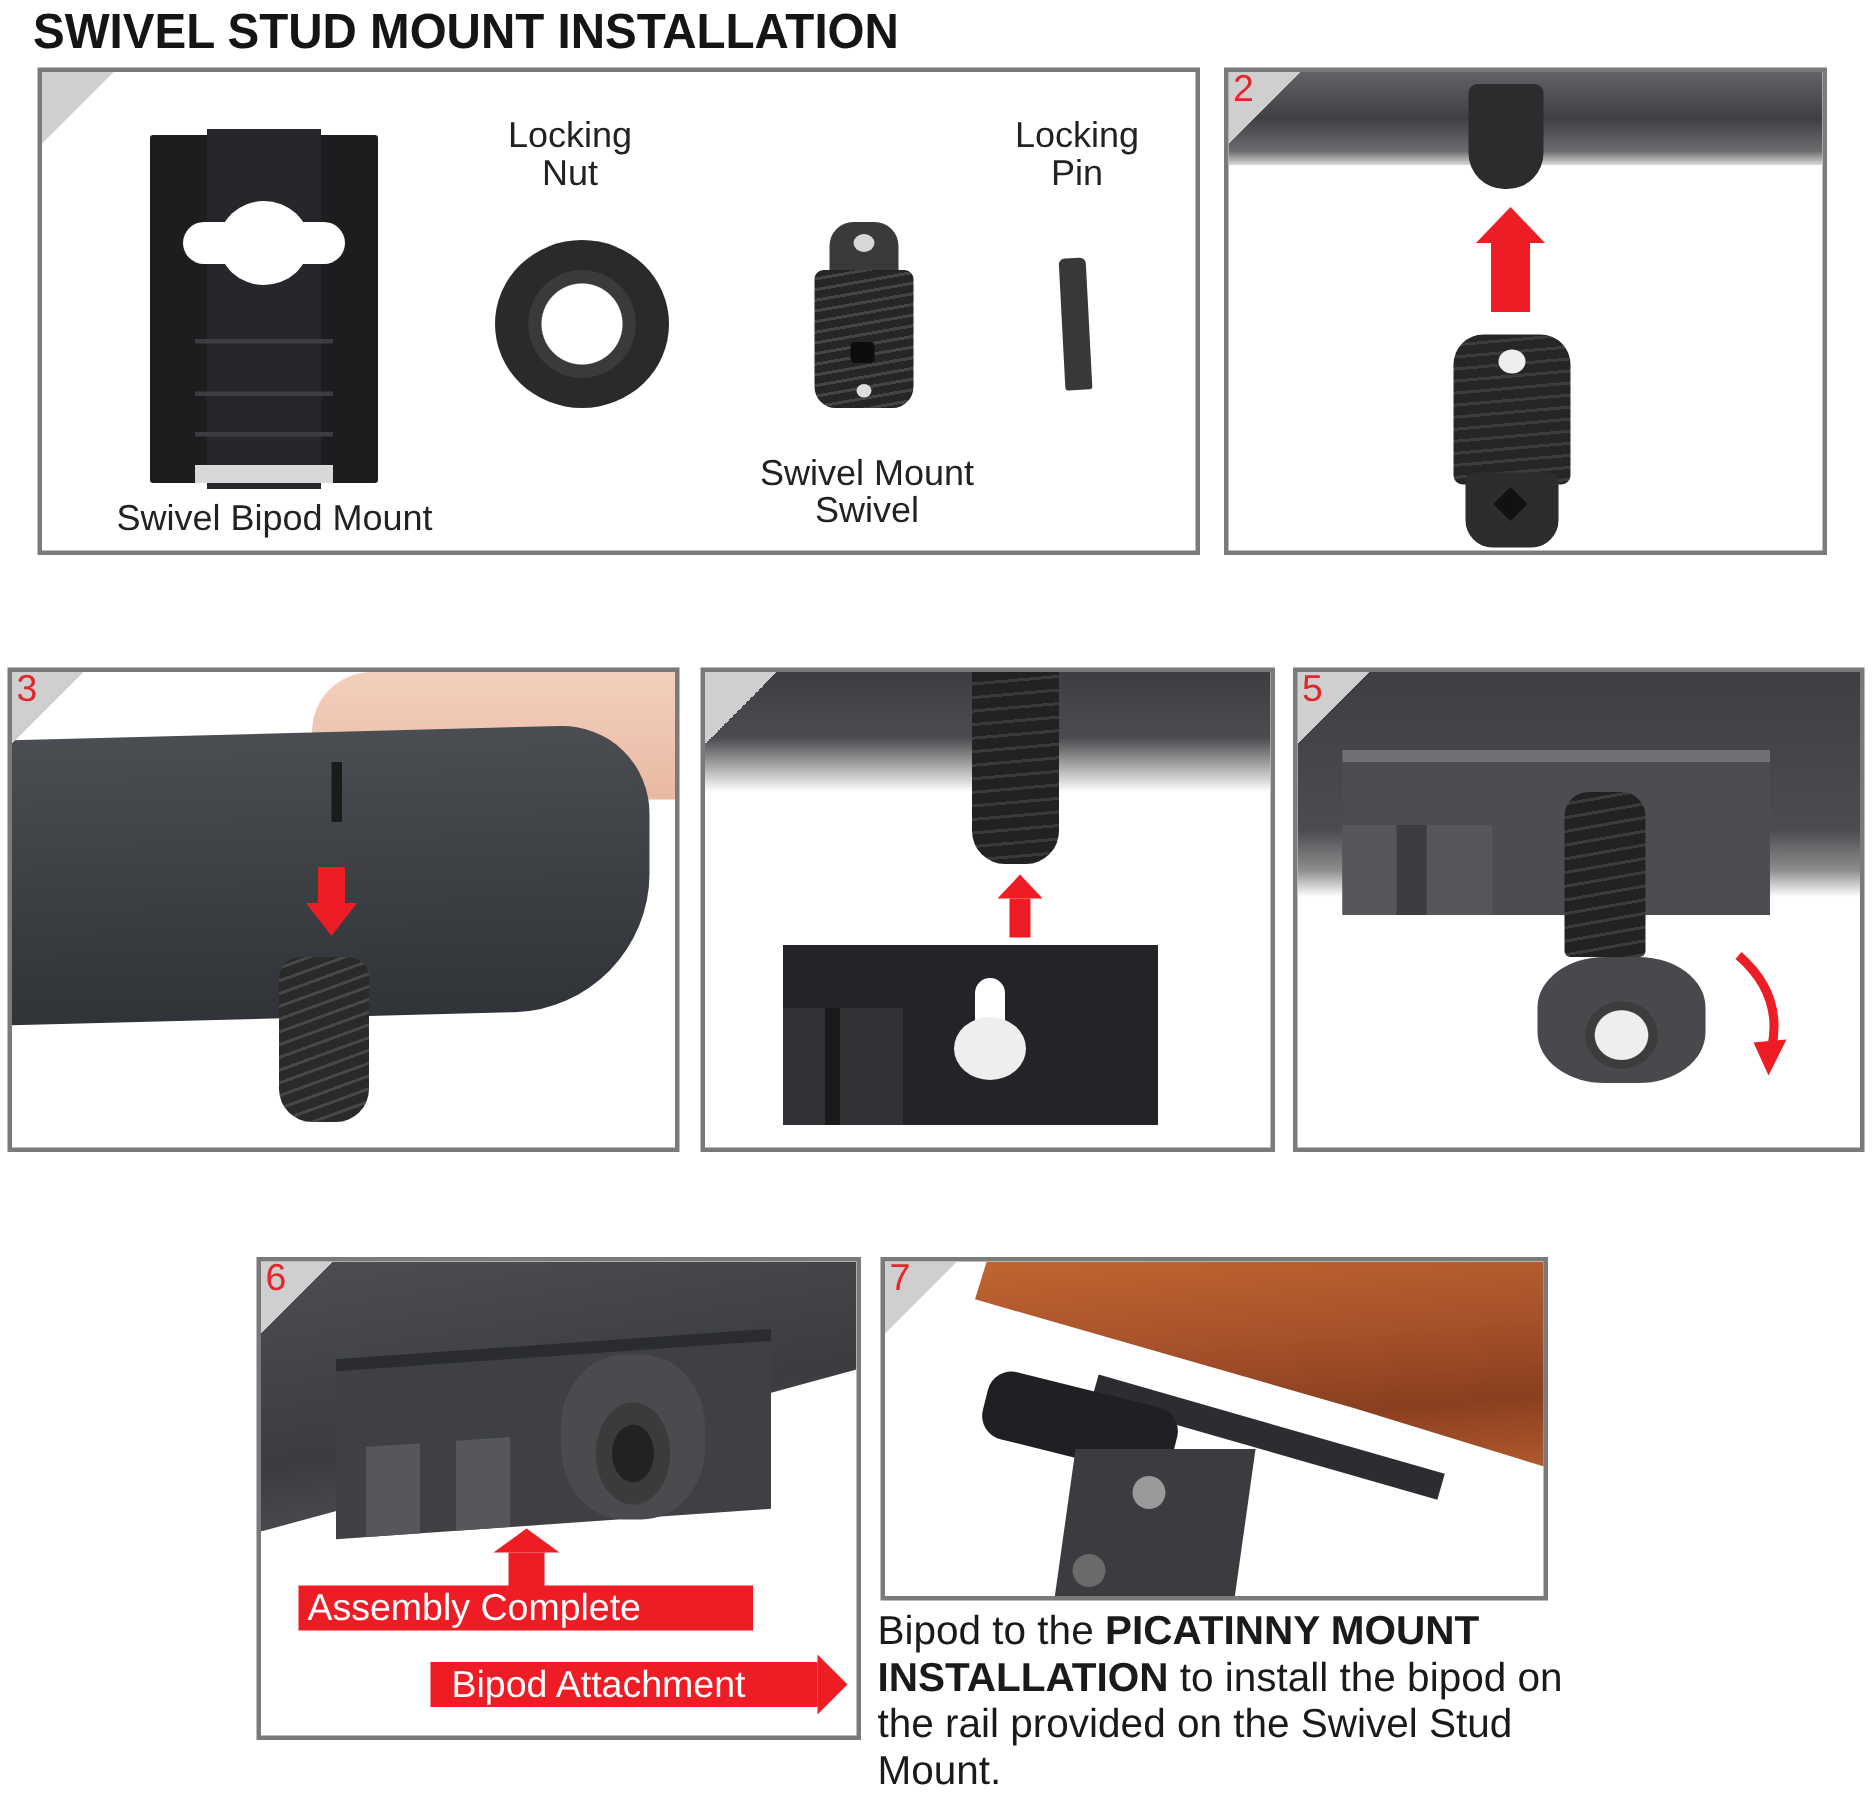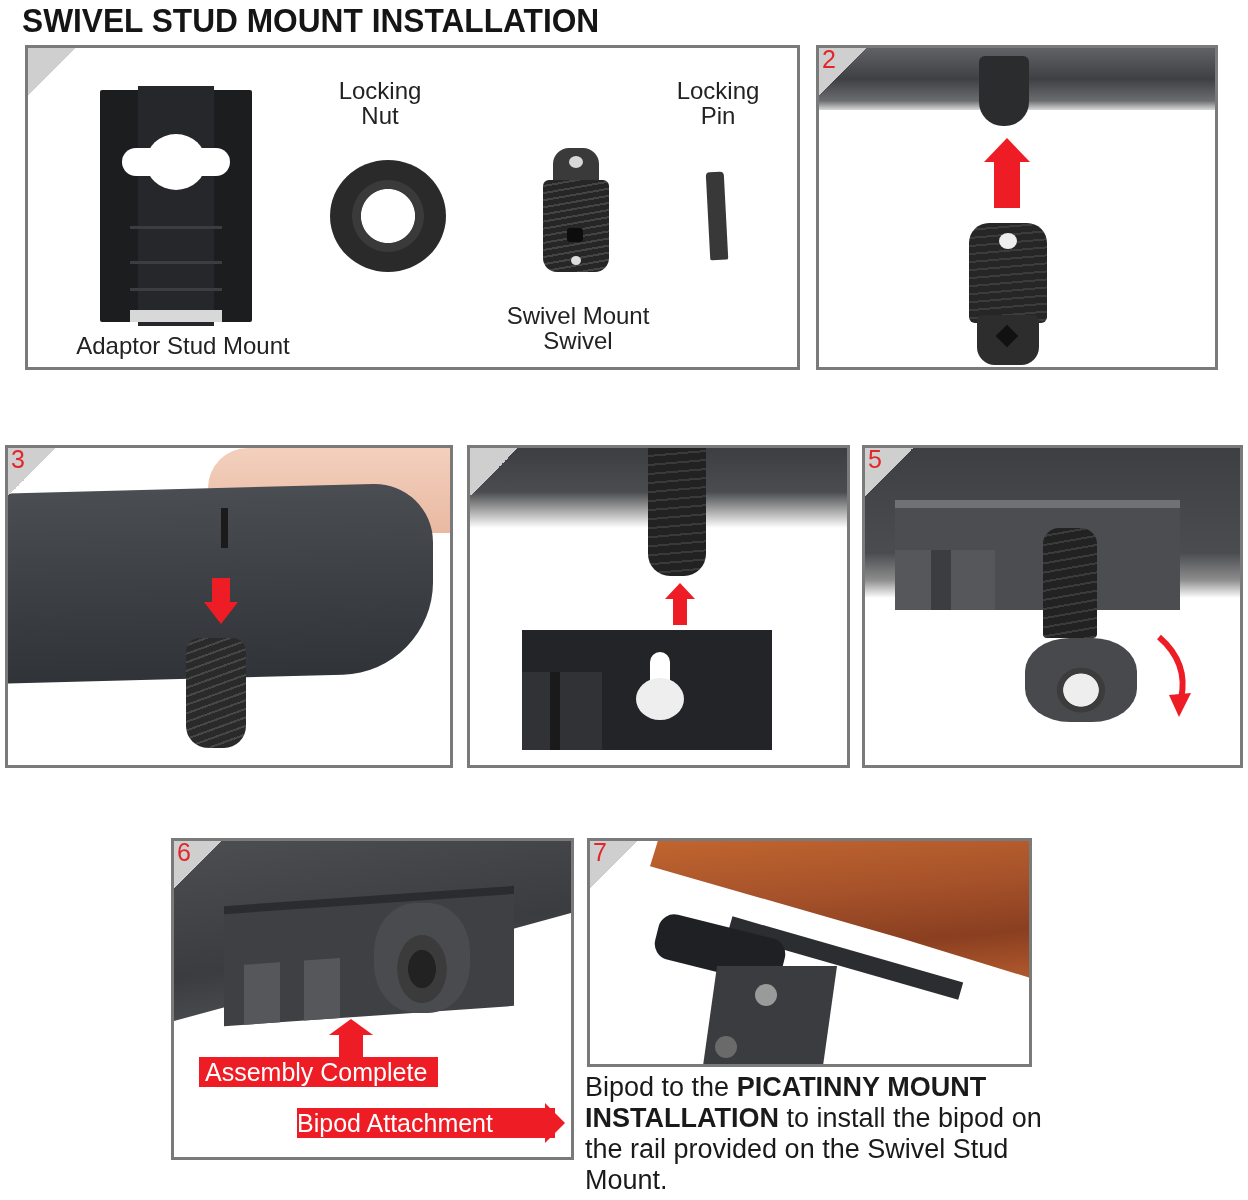--- a/index.html
+++ b/index.html
@@ -58,21 +58,21 @@
   <div style="position:absolute; left:72px; top:38px; width:152px; height:240px;">
     <div class="dark" style="position:absolute; left:0; top:4px; width:152px; height:232px; border-radius:2px; background:#1c1d1f;"></div>
     <div style="position:absolute; left:38px; top:0; width:76px; height:240px; background:#26272a;"></div>
     <div style="position:absolute; left:22px; top:62px; width:108px; height:28px; background:#fff; border-radius:14px;"></div>
     <div style="position:absolute; left:46px; top:48px; width:60px; height:56px; background:#fff; border-radius:50%;"></div>
     <div style="position:absolute; left:30px; top:140px; width:92px; height:3px; background:#3c3d40;"></div>
     <div style="position:absolute; left:30px; top:175px; width:92px; height:3px; background:#3c3d40;"></div>
     <div style="position:absolute; left:30px; top:202px; width:92px; height:3px; background:#3c3d40;"></div>
     <div style="position:absolute; left:30px; top:224px; width:92px; height:12px; background:#d8d8d8;"></div>
   </div>
-  <div class="label" style="left:20px; top:285px; width:270px;">Adaptor Stud Mount</div>
+  <div class="label" style="left:20px; top:285px; width:270px;">Swivel Bipod Mount</div>
 
   <div class="label" style="left:282px; top:30px; width:140px;">
     <div>Locking</div>
     <div>Nut</div>
   </div>
   <div style="position:absolute; left:302px; top:112px; width:116px; height:112px; border-radius:50%; background:radial-gradient(circle at 50% 50%, #fff 0 33%, #3a3a3a 34% 44%, #2a2a2a 45% 100%);"></div>
 
   <div style="position:absolute; left:515px; top:100px; width:66px; height:124px;">
     <div style="position:absolute; left:10px; top:0; width:46px; height:40px; background:#3a3a3a; border-radius:16px 16px 4px 4px;"></div>
     <div style="position:absolute; left:26px; top:8px; width:14px; height:12px; background:#d8d8d8; border-radius:50%;"></div>
@@ -165,23 +165,23 @@
   <div style="position:absolute; left:50px; top:55px; width:290px; height:120px; background:#3e4044; transform:skewY(-4deg);">
     <div style="position:absolute; left:0; top:0; width:100%; height:8px; background:#2a2c30;"></div>
     <div style="position:absolute; left:20px; top:60px; width:36px; height:60px; background:#55575b;"></div>
     <div style="position:absolute; left:80px; top:60px; width:36px; height:60px; background:#55575b;"></div>
   </div>
   <div style="position:absolute; left:200px; top:62px; width:96px; height:110px; border-radius:44%; background:radial-gradient(ellipse at 50% 60%, #222 0 20%, #3b3b3b 21% 36%, #4a4b4e 37% 100%);"></div>
   <div class="arrow-up" style="left:155px; top:178px; width:44px; height:40px;">
     <div class="head" style="left:0; top:0; border-width:0 22px 16px 22px;"></div>
     <div class="shaft" style="left:10px; top:16px; width:24px; height:24px;"></div>
   </div>
-  <div class="banner" style="left:25px; top:216px; width:239px;">Assembly Complete</div>
+  <div class="banner" style="left:25px; top:216px; width:303px;">Assembly Complete</div>
   <div style="position:absolute; left:113px; top:262px; width:284px; height:40px;">
-    <div class="banner" style="left:10px; top:5px; width:258px; padding-left:0;">Bipod Attachment</div>
+    <div class="banner" style="left:0; top:5px; width:258px; padding-left:14px;">Bipod Attachment</div>
     <div style="position:absolute; left:258px; top:0; width:0; height:0; border-style:solid; border-width:20px 0 20px 20px; border-color:transparent transparent transparent #ee1c24;"></div>
   </div>
 </div>
 
 <div class="panel" style="left:587px; top:838px; width:445px; height:229px;">
   <div class="corner"></div>
   <span class="step-num">7</span>
   <div style="position:absolute; left:60px; top:0; width:390px; height:140px; background:linear-gradient(175deg,#c0652f 0%,#a5512a 40%,#8a3f20 70%,#b45b2e 100%); clip-path:polygon(2% 0,100% 0,100% 100%,65% 70%,0 18%);"></div>
   <div style="position:absolute; left:140px; top:75px; width:240px; height:18px; background:#2c2d30; transform:rotate(16deg); transform-origin:left center;"></div>
   <div style="position:absolute; left:65px; top:85px; width:200px; height:140px;">

